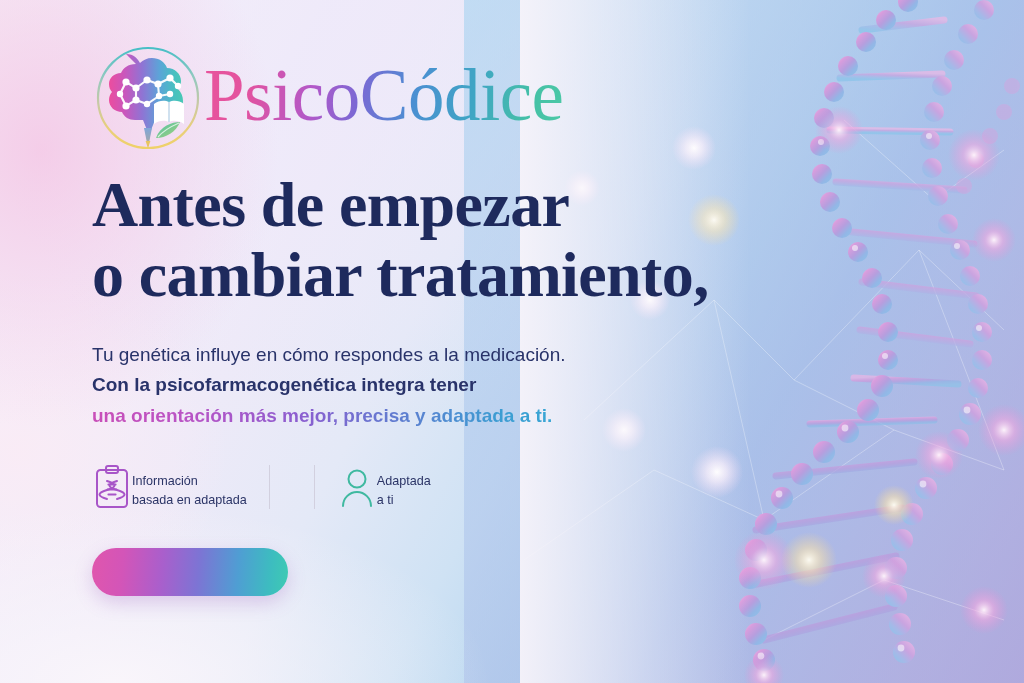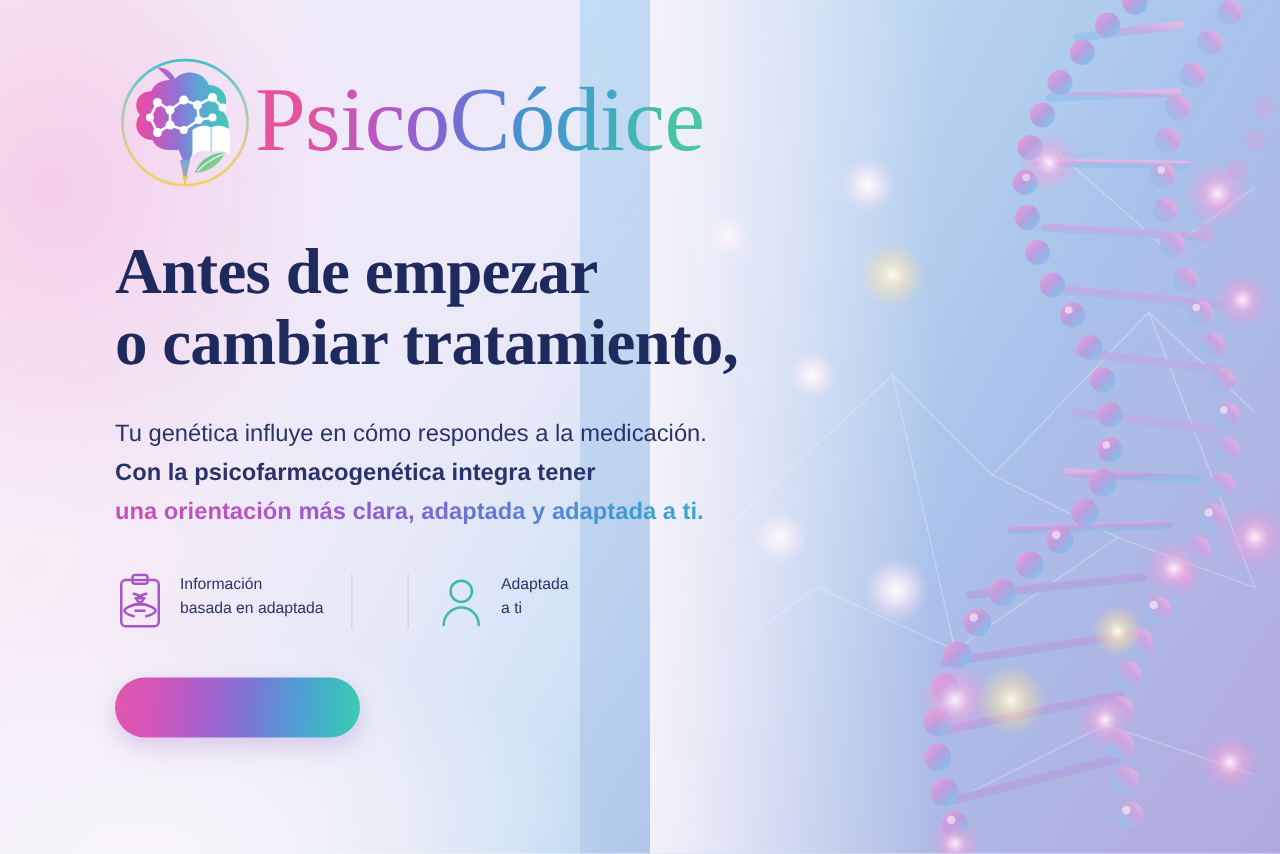--- a/index.html
+++ b/index.html
@@ -56,24 +56,24 @@
     line-height:1;
     letter-spacing:-0.5px;
     background:linear-gradient(100deg,#e8549c 0%,#e3539f 13%,#b158c9 31%,#7b68d4 43%,#4b8fd2 58%,#3fa5c4 74%,#45c1a6 90%,#4cc9a6 100%);
     -webkit-background-clip:text; background-clip:text;
     -webkit-text-fill-color:transparent; color:transparent;
     padding-bottom:6px;
   }
 
   
   #headline {
-    margin-top:36px;
+    margin-top:16px;
     font-family:"Liberation Serif", serif;
     font-weight:bold;
-    font-size:52px;
+    font-size:64px;
     line-height:1.09;
     letter-spacing:-0.6px;
     color:#1e2a5d;
   }
   #headline .l3 {
     background:linear-gradient(95deg,#c24fc0 0%,#bd4fc4 14%,#9a57cf 29%,#7a6ad6 40%,#4f8fd0 56%,#3fa5c8 72%,#3ebcbb 88%,#3ec3b6 100%);
     -webkit-background-clip:text; background-clip:text;
     -webkit-text-fill-color:transparent; color:transparent;
     display:inline-block;
   }
@@ -85,21 +85,21 @@
     font-weight:bold;
     background:linear-gradient(92deg,#c94fb8 0%,#b854c6 22%,#8a5fd0 46%,#5d7fd0 68%,#3d9cd2 88%,#3aa6d4 100%);
     -webkit-background-clip:text; background-clip:text;
     -webkit-text-fill-color:transparent; color:transparent;
     display:inline-block;
   }
   #para-b { margin-top:28px; font-size:13.8px; line-height:1.78; color:#2c3468; }
 
   
   #features { margin-top:32px; display:flex; align-items:center; }
-  .feature { display:flex; align-items:flex-start; gap:12px; }
+  .feature { display:flex; align-items:flex-end; }
   .feature-icon { width:40px; height:46px; flex:0 0 40px; }
   .feature-icon svg { display:block; width:100%; height:100%; }
   .feature-text { font-size:12.6px; line-height:1.5; color:#2b3466; white-space:nowrap; }
   .feature-divider { width:1px; height:44px; background:#d2d0df; margin:0 22px; flex:0 0 1px; }
 
   
   #cta {
     margin-top:38px;
     display:inline-flex; align-items:center; justify-content:center; gap:13px;
     width:196px; height:48px;
@@ -376,21 +376,21 @@
     
     <h1 id="headline">
       <span class="l1">Antes de empezar</span><br>
       <span class="l2">o cambiar tratamiento,</span><br>
     </h1>
 
     
     <div id="para-a">
       <div>Tu genética influye en cómo respondes a la medicación.</div>
       <div class="bold">Con la psicofarmacogenética integra tener</div>
-      <div><span class="grad">una orientación más clara, adaptada y adaptada a ti.</span></div>
+      <div><span class="grad">una orientación más mejor, precisa y adaptada a ti.</span></div>
     </div>
 
     
 
     
     <div id="features">
 
       <div class="feature">
         <div class="feature-icon">
           <svg viewBox="0 0 40 46" aria-hidden="true">

